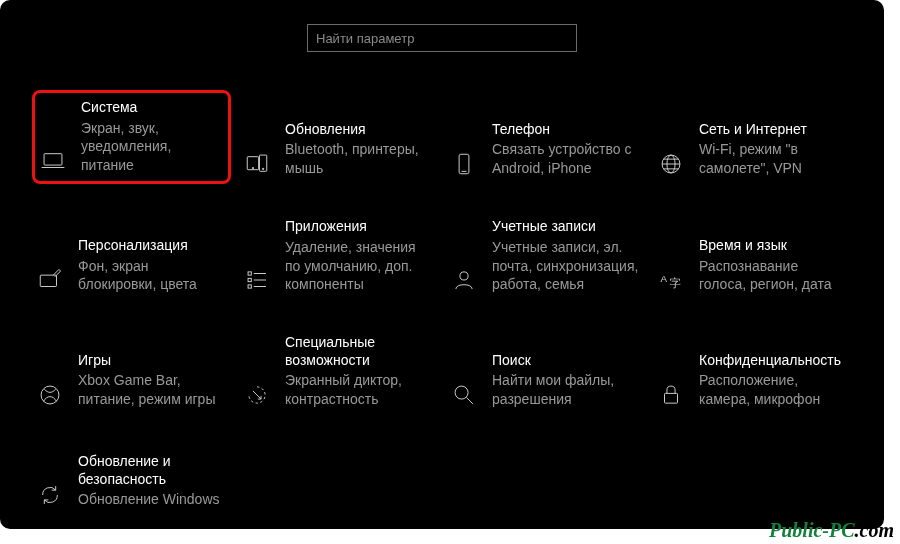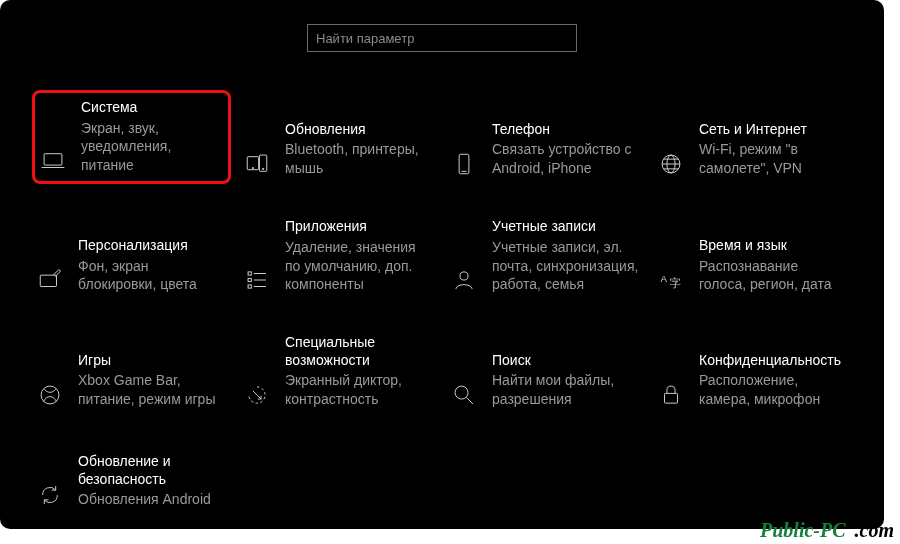--- a/index.html
+++ b/index.html
@@ -49,21 +49,21 @@
   .tile .icon svg { width: 26px; height: 26px; stroke: #cfcfcf; fill: none; stroke-width: 1.2; }
   .tile .txt { max-width: 150px; }
   .tile .title { font-size: 14px; color: #fff; line-height: 1.25; margin-bottom: 2px; }
   .tile .desc { font-size: 14px; color: #999; line-height: 1.35; }
   .watermark {
     position: absolute; right: 6px; bottom: 2px;
     font-size: 20px; font-weight: bold; font-style: italic;
     font-family: Georgia, serif;
   }
   .watermark .red { color: #15803d; }
-  .watermark .black { color: #000; margin-left: 9px; }
+  .watermark .black { color: #000; }
 </style>
 </head>
 <body>
 
 <div class="screen">
 
   <div class="search-wrap">
     <div class="search">
       <input type="text" placeholder="Найти параметр" style="">
       <span class="icon">
@@ -247,21 +247,21 @@
       <span class="icon">
         <svg viewBox="0 0 32 32">
             <path d="M7 16 A9 9 0 0 1 23 10"></path>
             <path d="M25 16 A9 9 0 0 1 9 22"></path>
             <path d="M23 5 L23 10 L18 10"></path>
             <path d="M9 27 L9 22 L14 22"></path>
           </svg>
       </span>
       <div class="txt">
         <div class="title">Обновление и безопасность</div>
-        <div class="desc">Обновления Android</div>
+        <div class="desc">Обновление Windows</div>
       </div>
     </div>
 
   </div>
 </div>
 
 <div class="watermark">
   <span class="red">Public-PC</span><span class="black">.com</span>
 </div>
 

